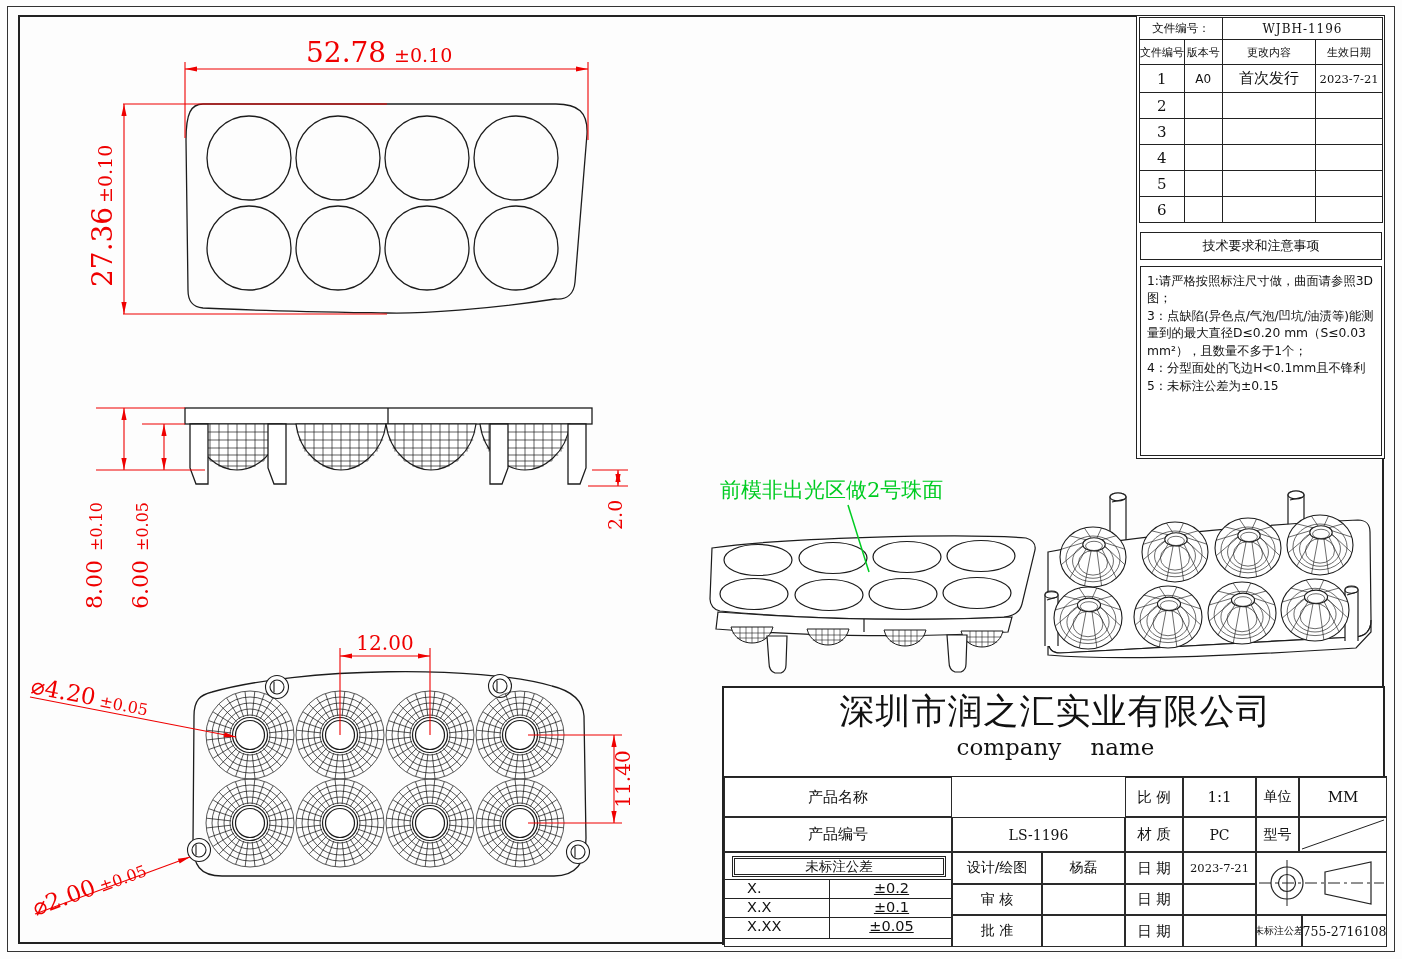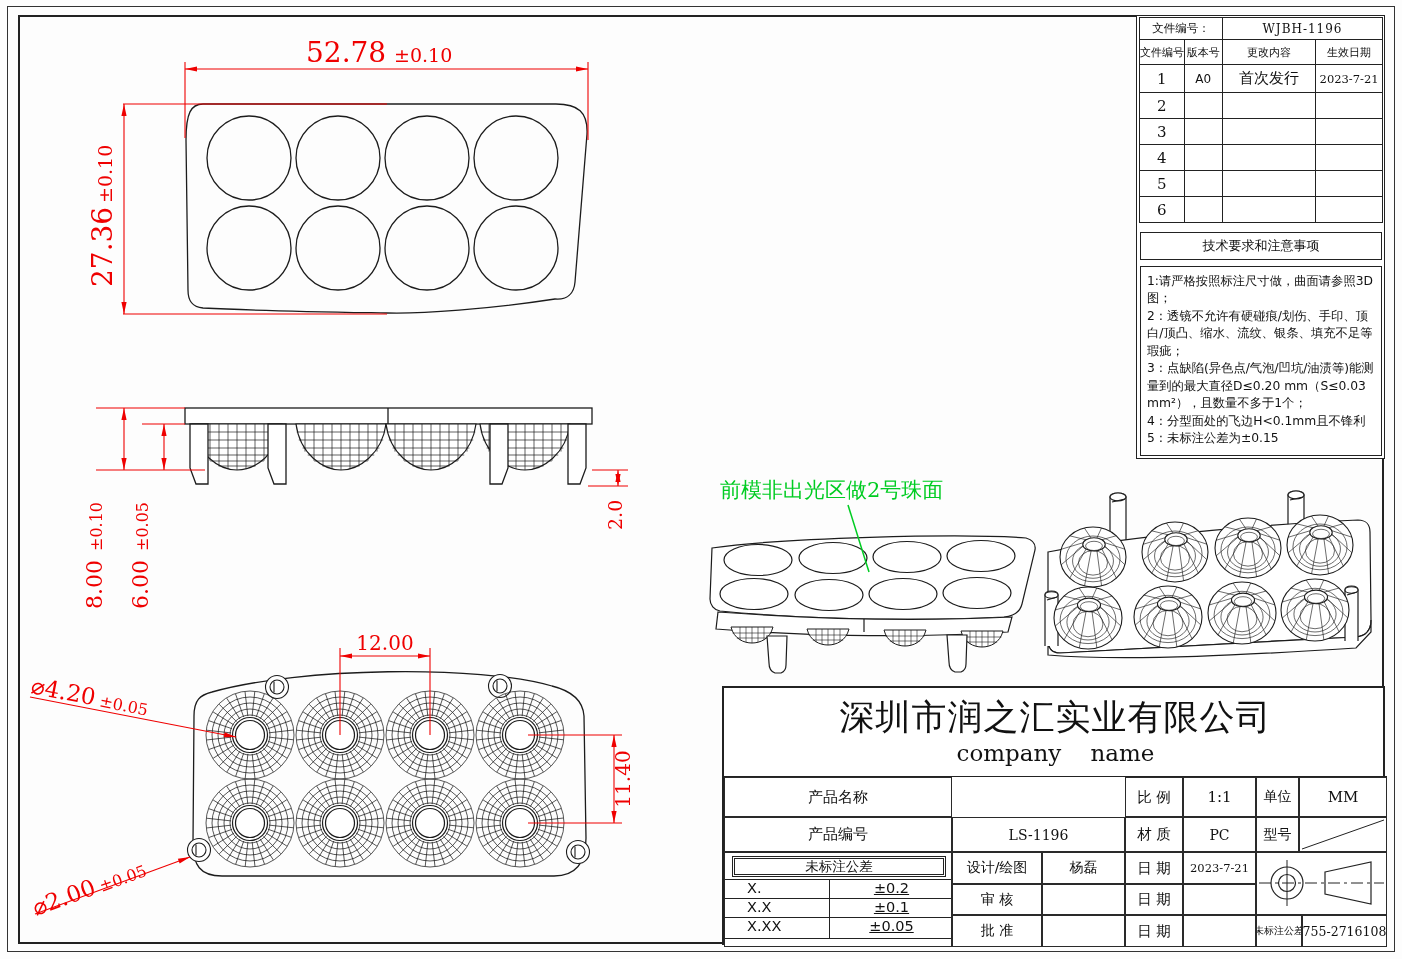--- a/index.html
+++ b/index.html
@@ -21,21 +21,21 @@
   .rev .rn td{height:25px;}
   .rev .num{font-family:"DejaVu Serif",serif;font-size:15px;}
   .rev .fileno{font-family:"DejaVu Serif",serif;font-size:15px;letter-spacing:1px;}
   .tech-title{left:3px;top:216px;width:242px;height:28px;border:1px solid #222;
               display:flex;align-items:center;justify-content:center;font-size:13px;background:#fff;}
   .tech-notes{left:3px;top:250px;width:242px;height:190px;border:1px solid #222;
               padding:6px 5px 0 6px;font-size:12.3px;line-height:1.42;background:#fff;}
   
   .tblock{left:722px;top:686px;width:663px;height:259px;border:2px solid #222;background:#fff;}
   .company{left:0;top:0;width:663px;height:89px;border-bottom:1px solid #222;text-align:center;}
-  .company-cn{margin-top:6px;font-size:35px;font-family:"DejaVu Serif",serif;letter-spacing:1px;}
+  .company-cn{font-size:35px;font-family:"DejaVu Serif",serif;letter-spacing:1px;}
   .company-en{font-size:23px;font-family:"DejaVu Serif",serif;white-space:pre;line-height:1.1;}
   .cell{position:absolute;border:1px solid #2a2a2a;display:flex;align-items:center;
         justify-content:center;box-sizing:border-box;overflow:hidden;white-space:nowrap;background:#fff;}
   .tolhead-outer{position:absolute;left:7px;top:3px;width:214px;height:21px;border:1px solid #222;padding:1px;box-sizing:border-box;}
   .tolhead{width:100%;height:100%;border:1px solid #222;display:flex;align-items:center;
            justify-content:center;font-size:13.5px;box-sizing:border-box;}
   .trow{position:absolute;left:0;width:228px;height:19px;border-top:1px solid #222;display:flex;font-size:14.5px;}
   .trow .tl{width:105px;border-right:1px solid #222;padding-left:22px;box-sizing:border-box;}
   .trow .tr{flex:1;text-align:center;text-decoration:underline;}
   svg text{font-family:"DejaVu Serif",serif;}
@@ -804,21 +804,20 @@
         <td></td>
         <td></td>
         <td></td>
       </tr>
     </tbody>
       </table>
 
     <div class="abs tech-title">技术要求和注意事项</div>
     <div class="abs tech-notes">
       <div>1:请严格按照标注尺寸做，曲面请参照3D图；</div>
-      <div>2：透镜不允许有硬碰痕/划伤、手印、顶白/顶凸、缩水、流纹、银条、填充不足等瑕疵；</div>
       <div>3：点缺陷(异色点/气泡/凹坑/油渍等)能测量到的最大直径D≤0.20 mm（S≤0.03 mm²），且数量不多于1个；</div>
       <div>4：分型面处的飞边H&lt;0.1mm且不锋利</div>
       <div>5：未标注公差为±0.15</div>
     </div>
   </div>
 
   <div class="abs tblock">
     <div class="abs company">
       <div class="company-cn">深圳市润之汇实业有限公司</div>
       <div class="company-en">company    name</div>

